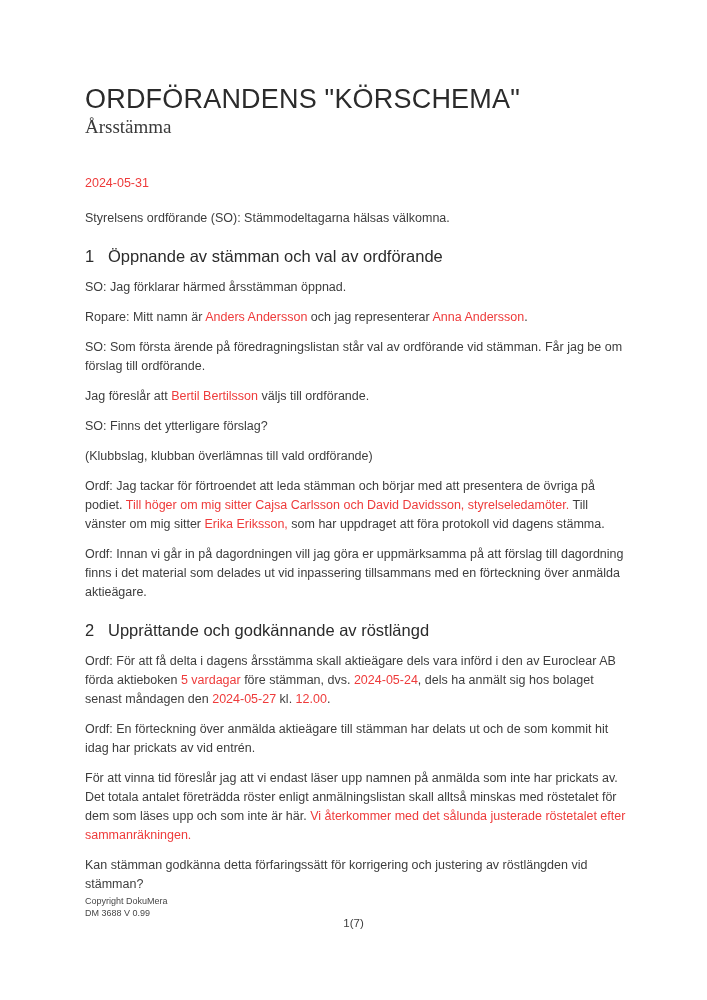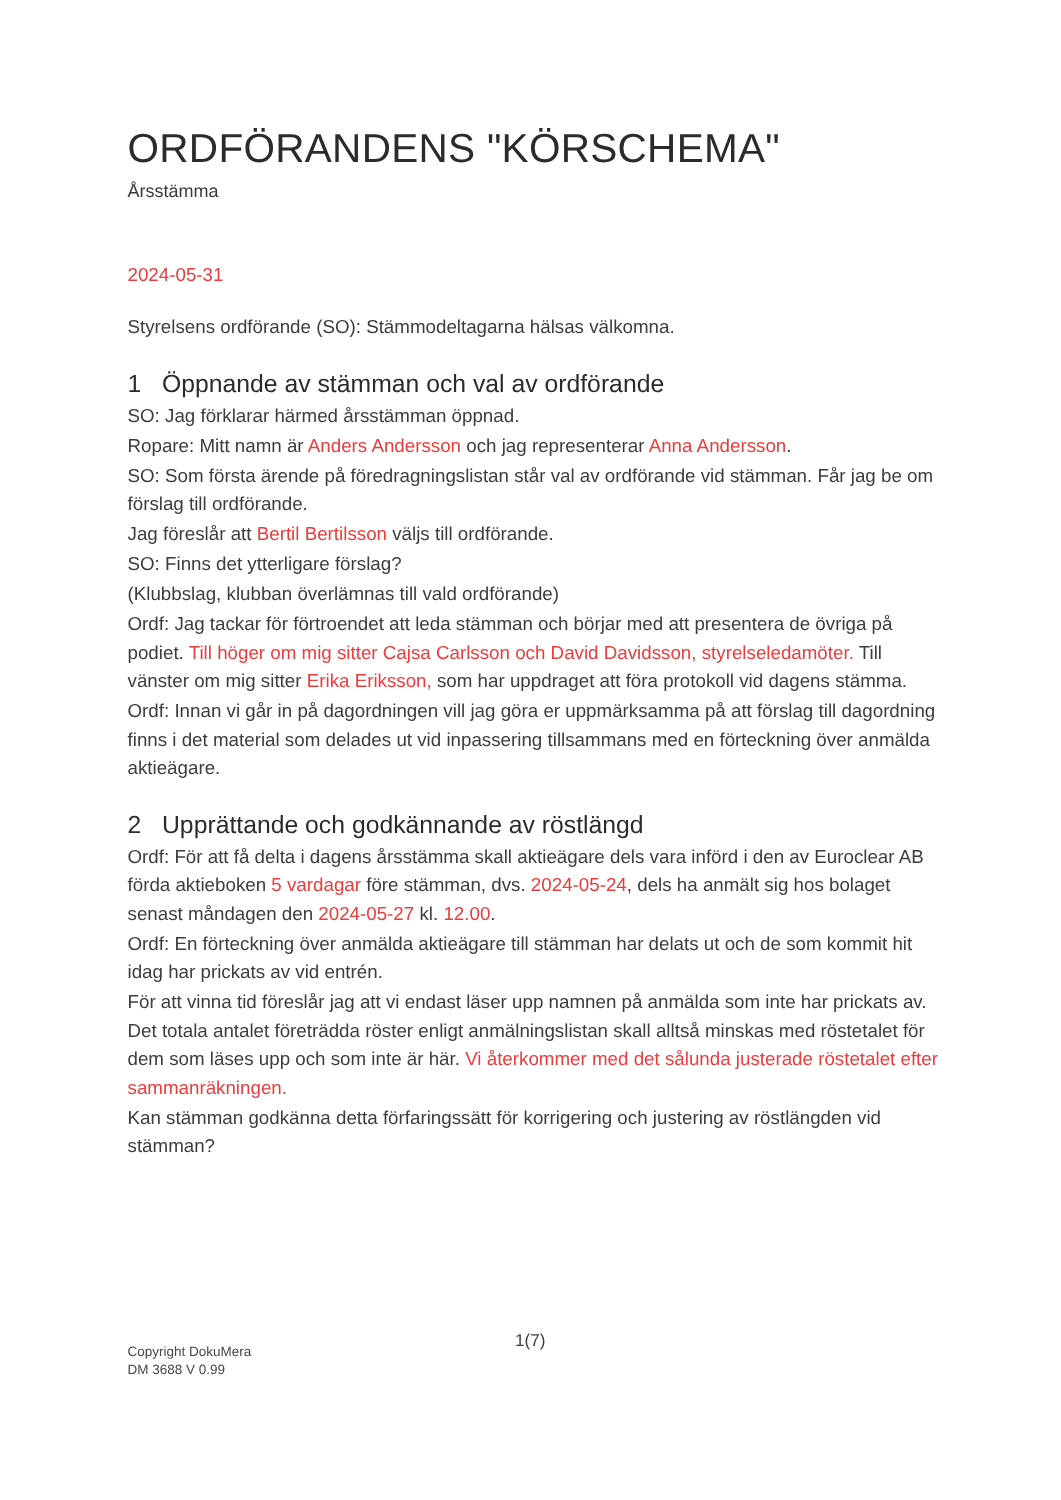--- a/index.html
+++ b/index.html
@@ -21,46 +21,47 @@
     margin:84px 0 0;
     font-size:27px;
     font-weight:400;
     line-height:30px;
     color:var(--heading);
     letter-spacing:0.2px;
     white-space:nowrap;
   }
   .subtitle {
     margin:4px 0 0;
-    font-size:12px;
+    font-size:19px;
     line-height:18px;
     color:#3a3a3a;
+    font-family:Liberation Serif, serif;
   }
   .date {
     margin:38px 0 16px;
     font-size:12.5px;
     line-height:19px;
   }
   .doc p {
-    margin:1px 0 0;
+    margin:11px 0 0;
     font-size:12.5px;
     line-height:19px;
   }
   .doc h2 {
     margin:17px 0 0;
     font-size:16.5px;
     font-weight:400;
     line-height:22px;
     color:var(--heading);
   }
   .doc h2 .h-num { display:inline-block; width:23px; }
   .red { color:var(--red); }
   .page-num {
     position:absolute;
-    left:0; top:888px;
+    left:0; top:917px;
     width:707px;
     text-align:center;
     font-size:11.5px;
     color:#3d3d3d;
   }
   .copyright {
     position:absolute;
     left:85px; top:896px;
     font-size:9px;
     line-height:11.5px;

